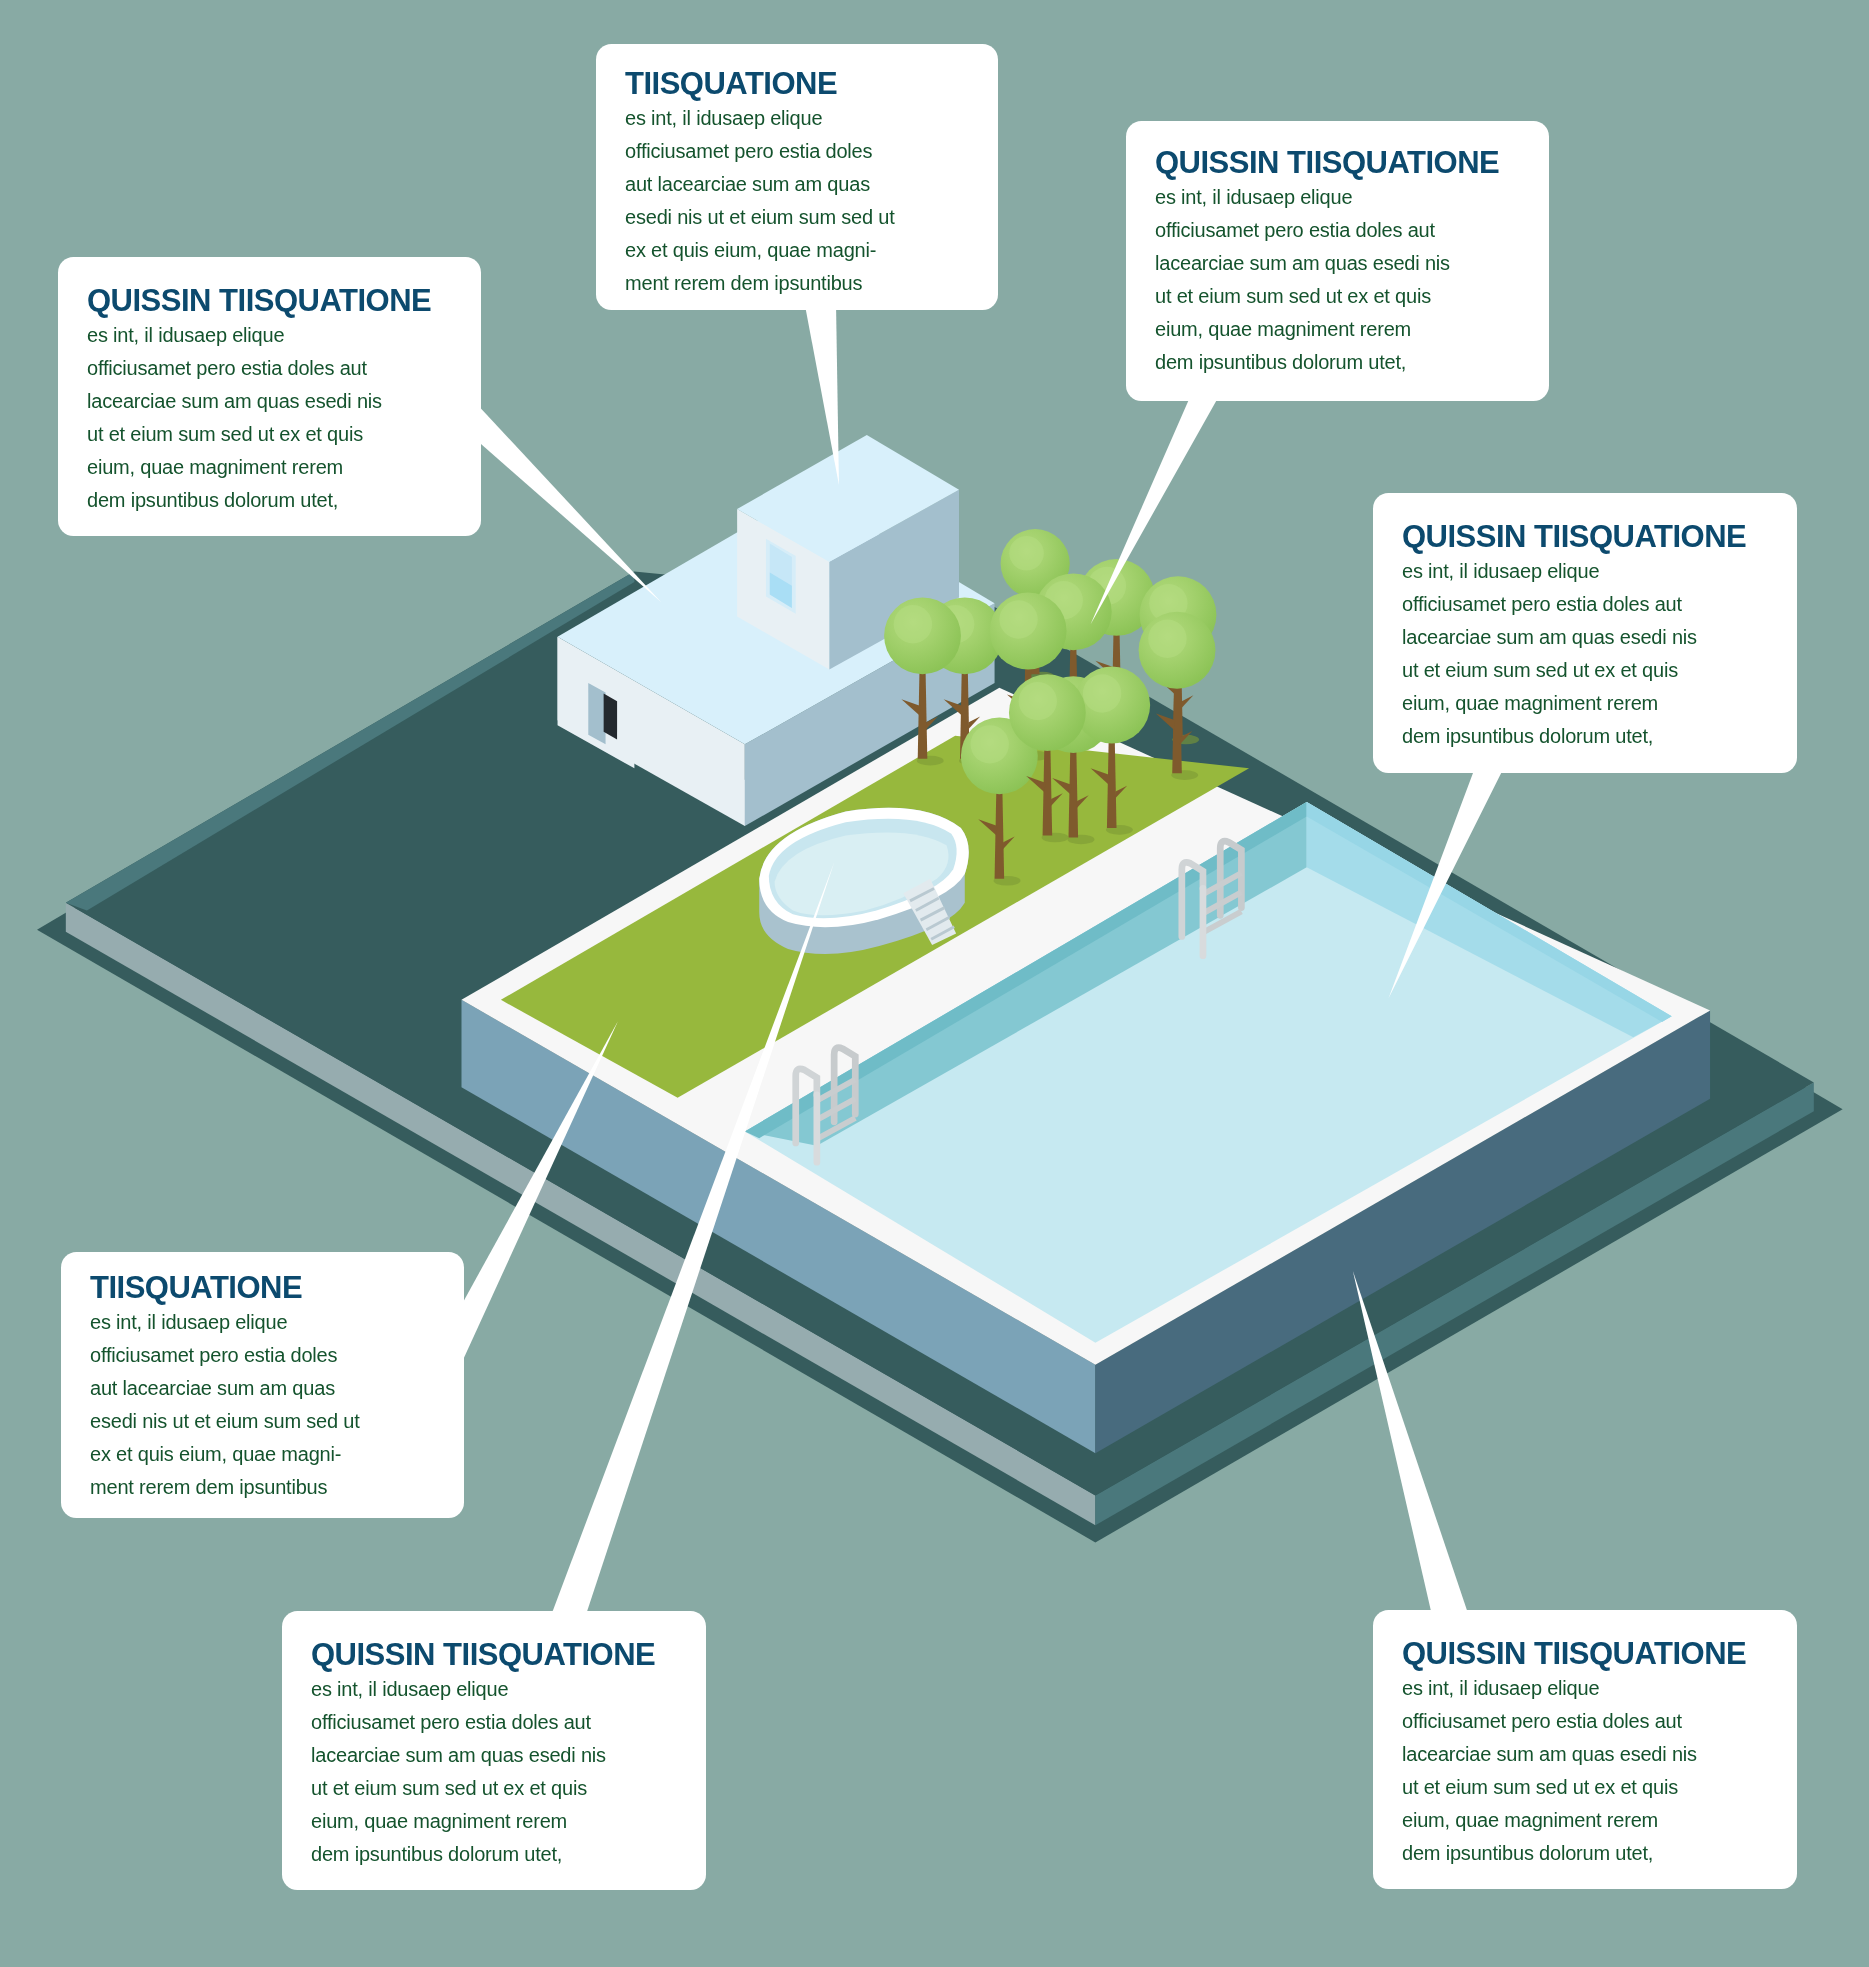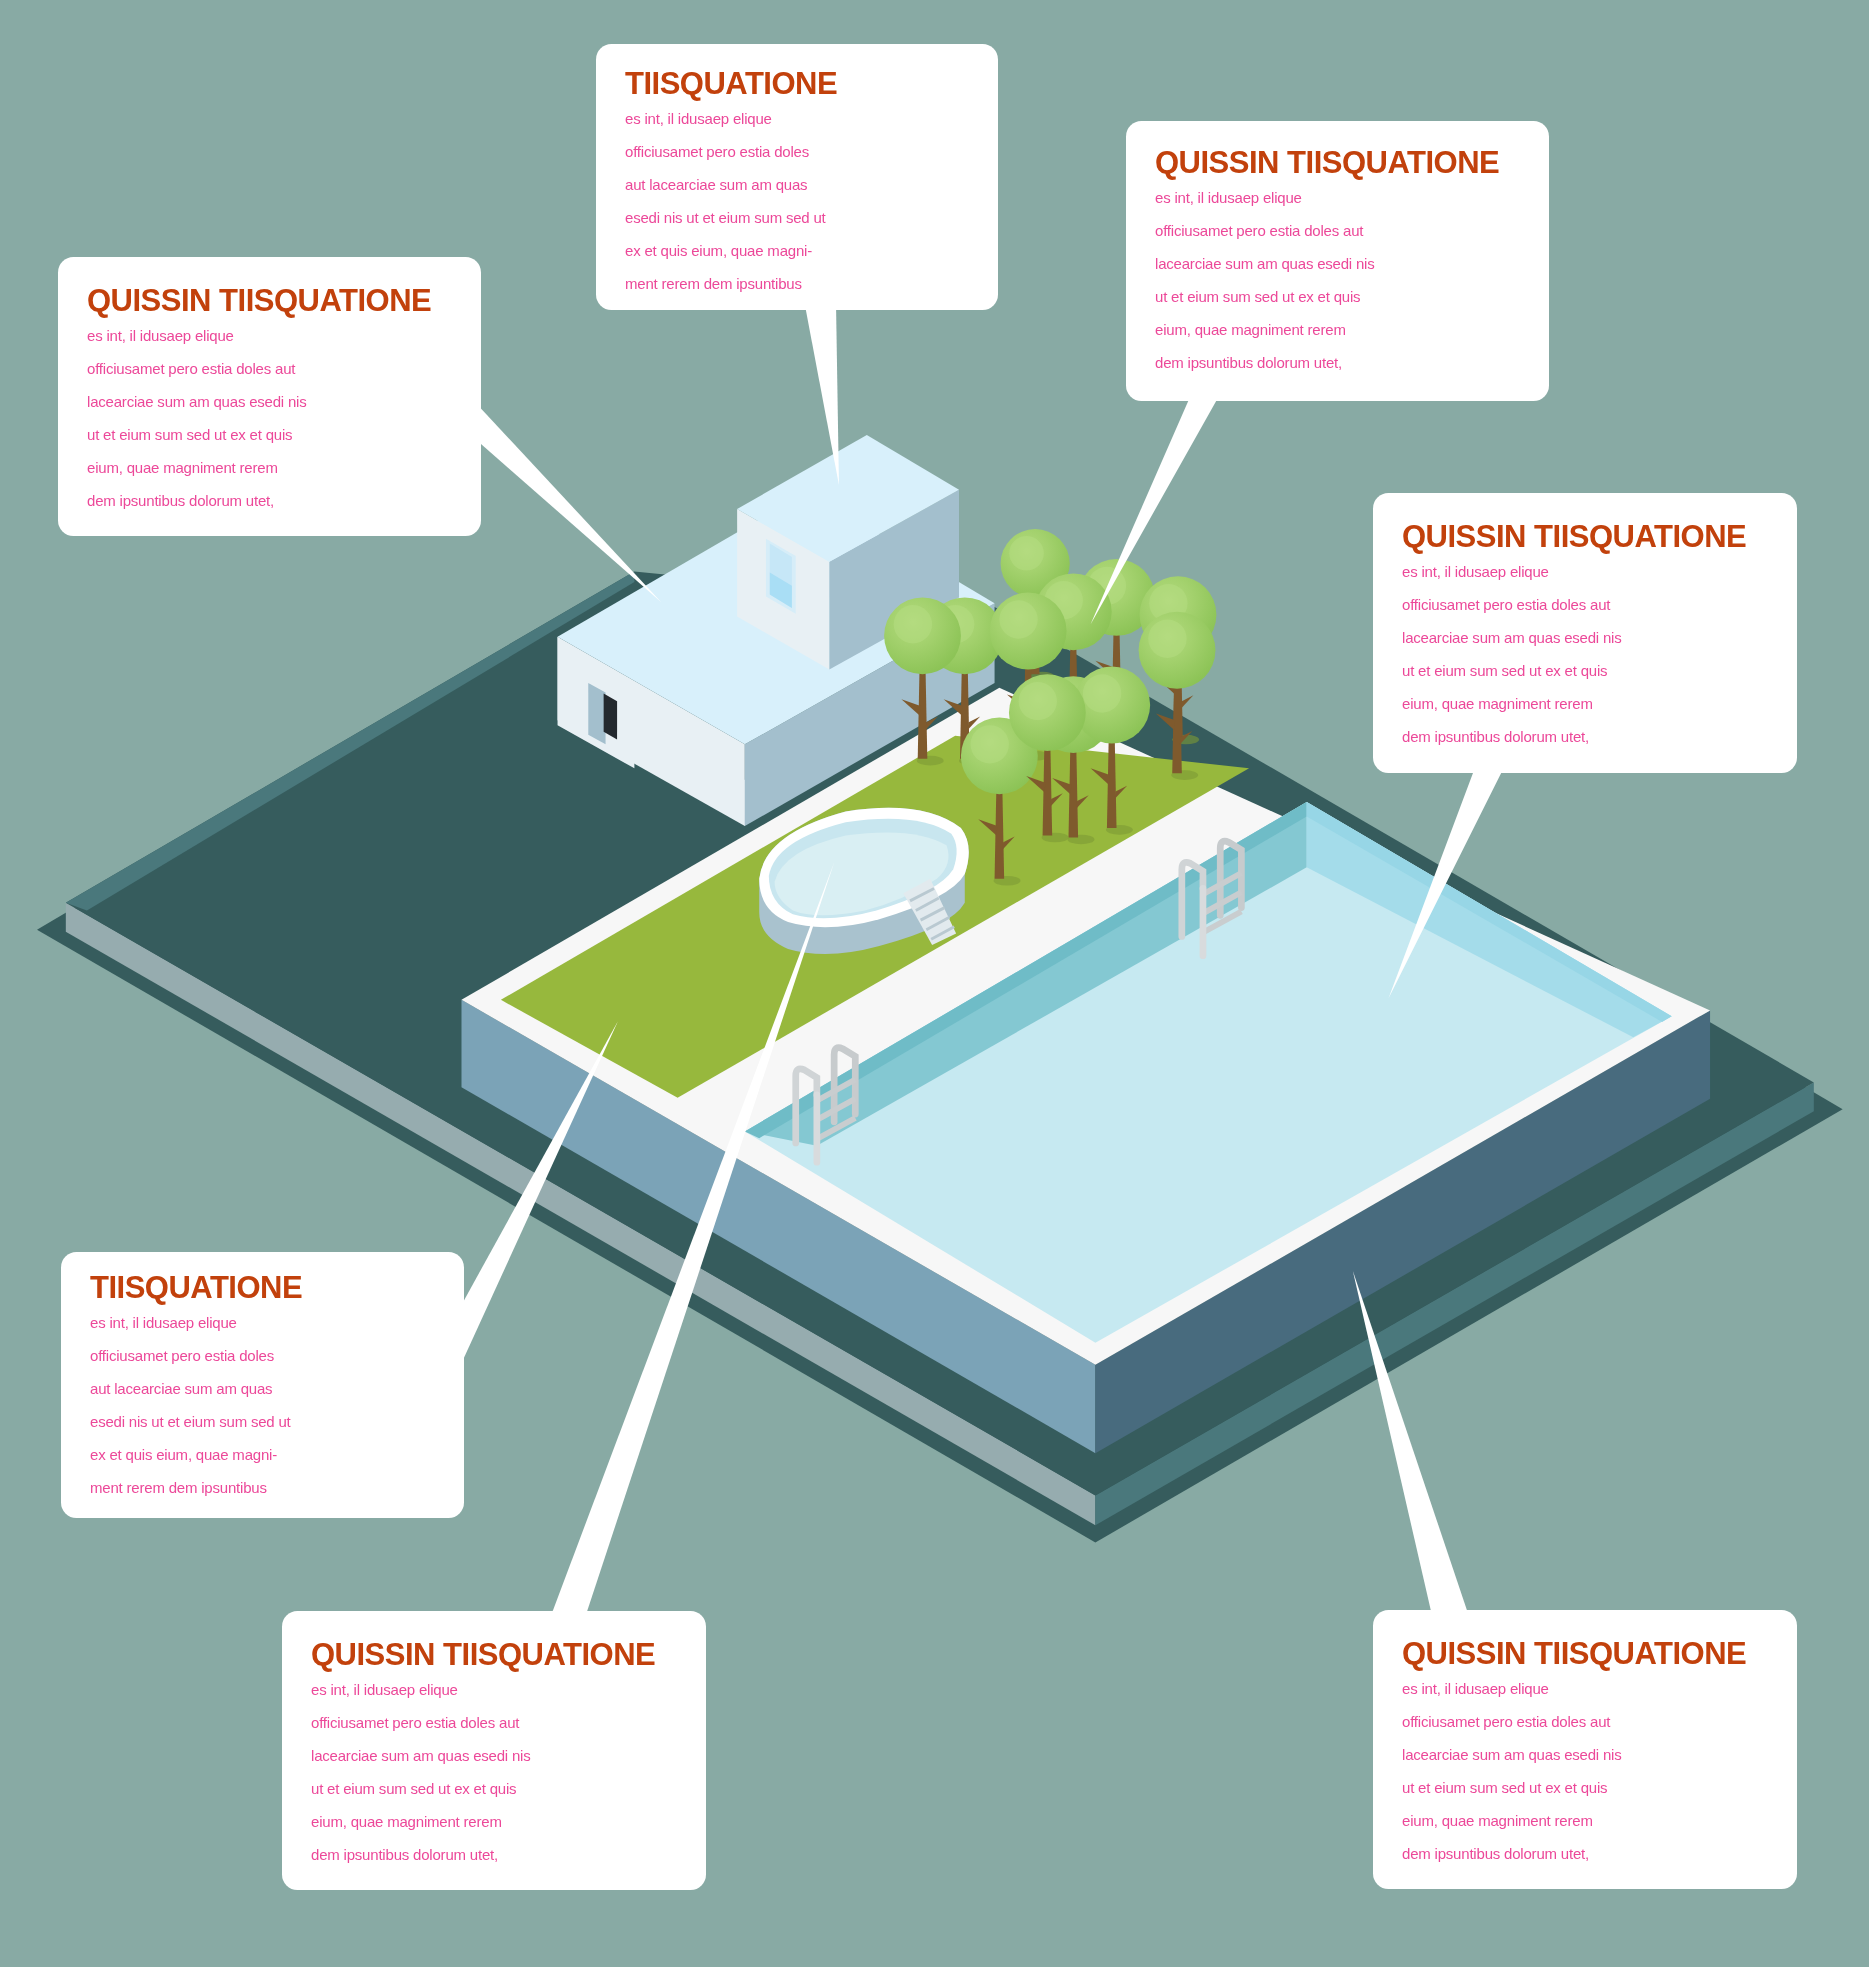--- a/index.html
+++ b/index.html
@@ -9,24 +9,24 @@
     font-family: "Liberation Sans", "DejaVu Sans", sans-serif;
   }
   #scene { position: absolute; left: 0; top: 0; width: 1870px; height: 1967px; }
   .callout {
     position: absolute; background: #ffffff; border-radius: 15.4px;
     box-sizing: border-box; padding: 21px 27px 19px 29px;
     color: #86a1a6;
   }
   .callout .title {
     font-weight: bold; font-size: 31px; line-height: 37px;
-    color: #c2410c; letter-spacing: -0.5px; white-space: nowrap;
+    color: #0c4a6e; letter-spacing: -0.5px; white-space: nowrap;
   }
   .callout .line {
-    font-size: 15px; line-height: 33px; color: #ec4899; white-space: nowrap;
+    font-size: 20px; line-height: 33px; color: #14532d; white-space: nowrap;
     letter-spacing: -0.2px;
   }
 </style>
 </head>
 <body>
 
 <svg id="scene" viewBox="0 0 1946 2048" xmlns="http://www.w3.org/2000/svg">
   <defs>
     <radialGradient id="leaf" cx="0.38" cy="0.32" r="0.7">
       <stop offset="0" stop-color="#b3da7e"></stop>

